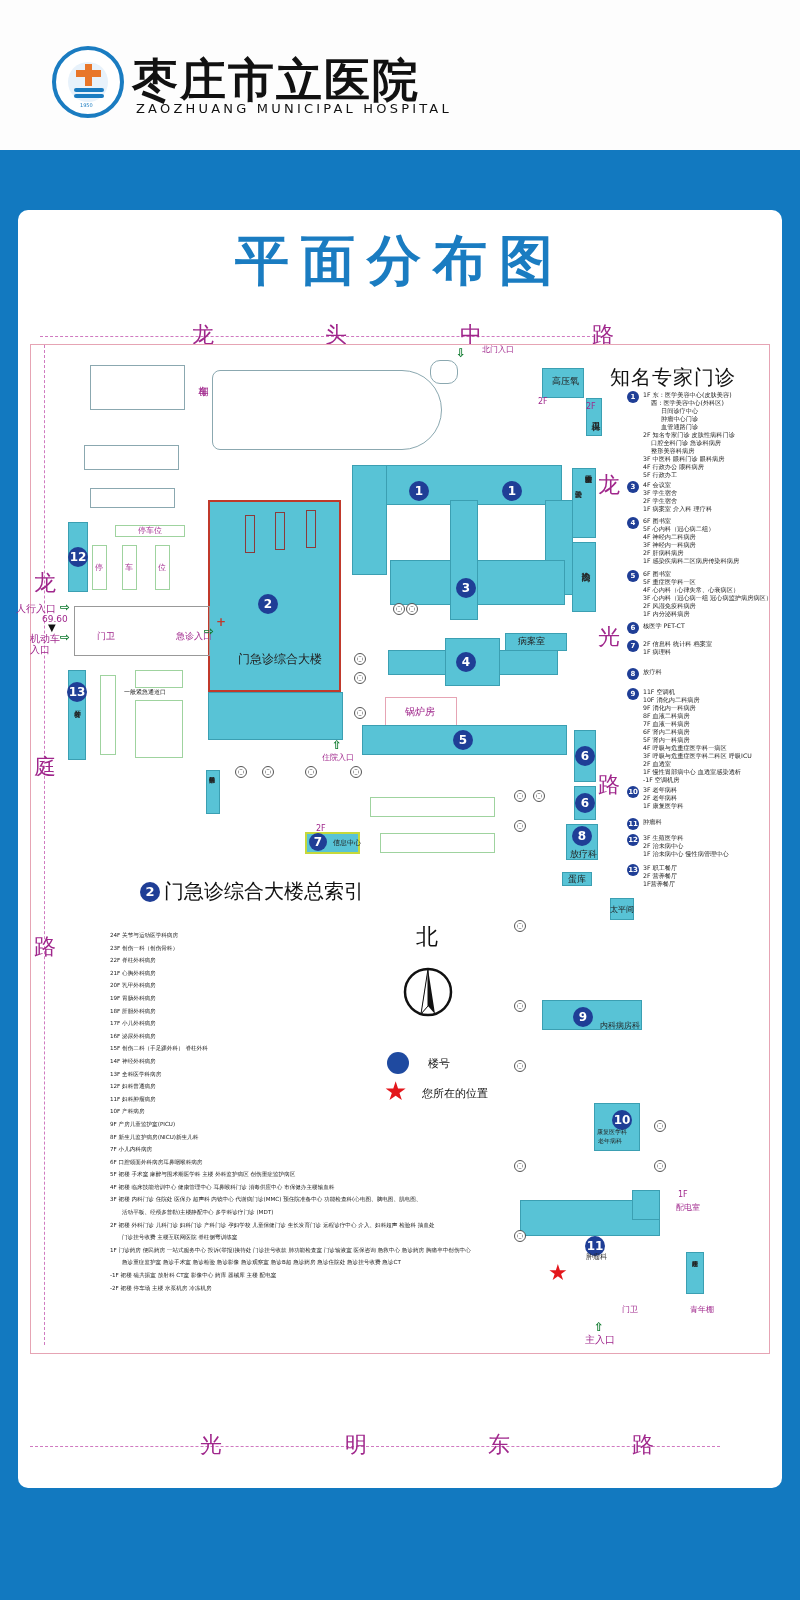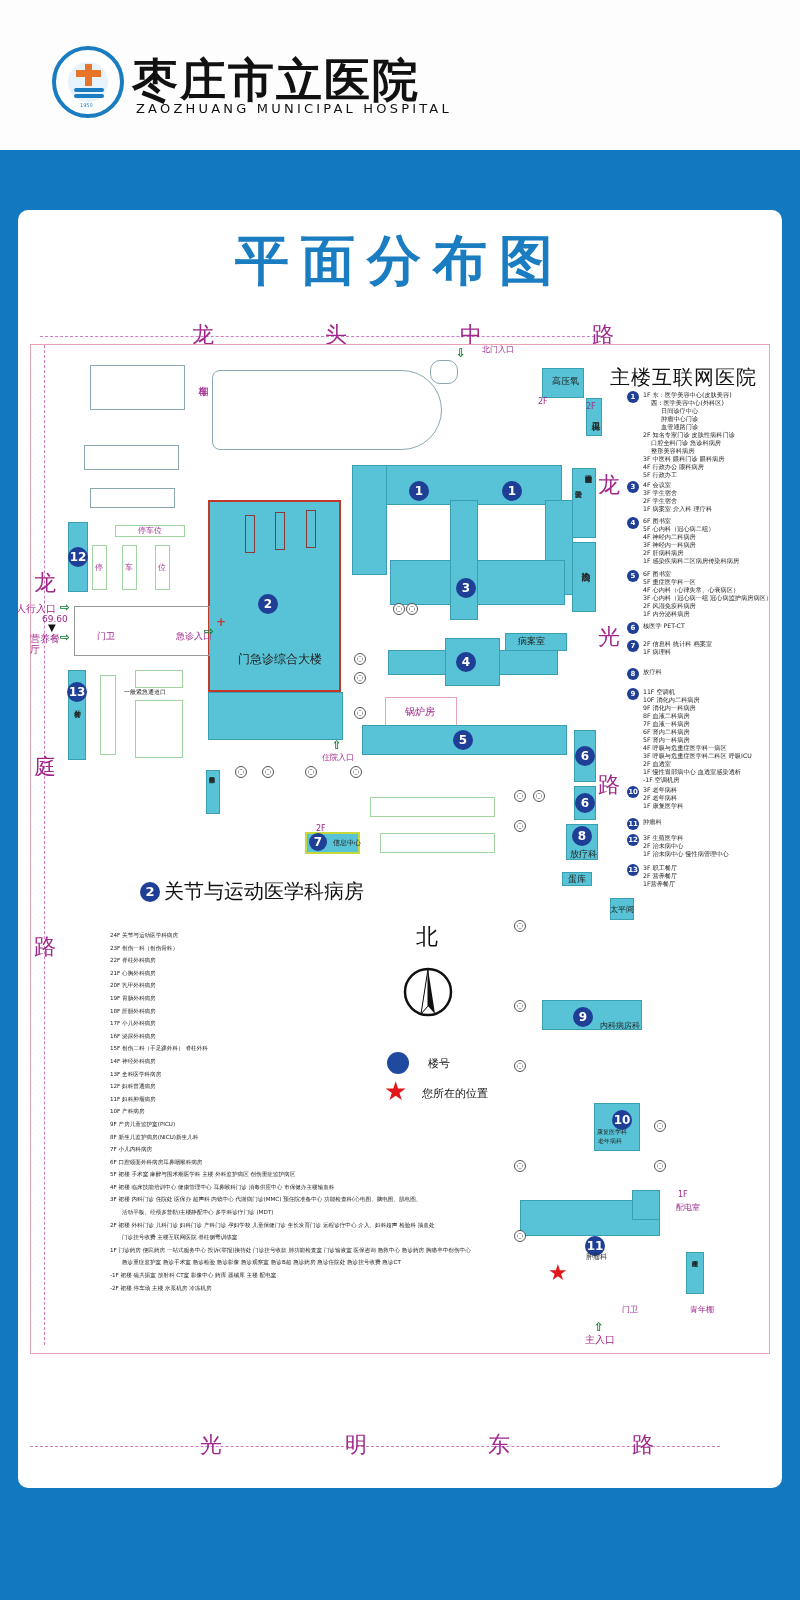--- a/index.html
+++ b/index.html
@@ -161,21 +161,21 @@
 <div class="outline" style="left:306px;top:510px;width:10px;height:38px;border-color:#8b3a3a;"></div>
 <div class="bnum" style="left:258px;top:594px;">2</div>
 <div class="blabel" style="left:238px;top:651px;font-size:12px;">门急诊综合大楼</div>
 <div style="position:absolute;left:216px;top:615px;color:#c0392b;font-size:12px;font-weight:bold;">+</div>
 
 <div class="entrance" style="left:60px;top:600px;">⇨</div>
 <div class="glabel" style="left:16px;top:602px;font-size:10px;">人行入口</div>
 <div class="glabel" style="left:42px;top:614px;font-size:9px;font-weight:normal;">69.60</div>
 <div style="position:absolute;left:48px;top:622px;font-size:10px;color:#111;">▼</div>
 <div class="entrance" style="left:60px;top:630px;">⇨</div>
-<div class="glabel" style="left:30px;top:633px;font-size:10px;width:30px;line-height:11px;">营养餐厅</div>
+<div class="glabel" style="left:30px;top:633px;font-size:10px;width:30px;line-height:11px;">机动车入口</div>
 <div class="glabel" style="left:97px;top:630px;font-size:9px;">门卫</div>
 <div class="glabel" style="left:176px;top:630px;font-size:9px;">急诊入口</div>
 <div class="entrance" style="left:204px;top:624px;">⇨</div>
 
 <div class="outline" style="left:74px;top:606px;width:136px;height:50px;border-color:#999;"></div>
 
 <div class="bldg" style="left:68px;top:522px;width:20px;height:70px;"></div>
 <div class="bnum" style="left:68px;top:547px;">12</div>
 <div class="bldg" style="left:68px;top:670px;width:18px;height:90px;"></div>
 <div class="bnum" style="left:67px;top:682px;">13</div>
@@ -242,21 +242,21 @@
 <div class="tree" style="left:533px;top:790px;"></div>
 <div class="tree" style="left:514px;top:820px;"></div>
 <div class="tree" style="left:514px;top:920px;"></div>
 <div class="tree" style="left:514px;top:1000px;"></div>
 <div class="tree" style="left:514px;top:1060px;"></div>
 <div class="tree" style="left:514px;top:1160px;"></div>
 <div class="tree" style="left:514px;top:1230px;"></div>
 <div class="tree" style="left:654px;top:1120px;"></div>
 <div class="tree" style="left:654px;top:1160px;"></div>
 
-<div class="index-title">主楼互联网医院</div>
+<div class="index-title">知名专家门诊</div>
 
 <div class="idx" style="top:391px;">
   <div class="n">1</div>
   <div class="lines">
     <div>1F 东：医学美容中心(皮肤美容)</div>
     <div style="padding-left:8px">西：医学美容中心(外科区)</div>
     <div style="padding-left:18px">日间诊疗中心</div>
     <div style="padding-left:18px">肿瘤中心门诊</div>
     <div style="padding-left:18px">血管通路门诊</div>
     <div>2F 知名专家门诊 皮肤性病科门诊</div>
@@ -370,21 +370,21 @@
 <div class="idx" style="top:864px;">
   <div class="n">13</div>
   <div class="lines">
     <div>3F 职工餐厅</div>
     <div>2F 营养餐厅</div>
     <div>1F营养餐厅</div>
   </div>
 </div>
 
 <div class="main-index-title">
-  <span class="n">2</span><span>关节与运动医学科病房</span>
+  <span class="n">2</span><span>门急诊综合大楼总索引</span>
 </div>
 
 <div class="floors">
   <div>24F 关节与运动医学科病房</div>
   <div>23F 创伤一科（创伤骨科）</div>
   <div>22F 脊柱外科病房</div>
   <div>21F 心胸外科病房</div>
   <div>20F 乳甲外科病房</div>
   <div>19F 胃肠外科病房</div>
   <div>18F 肝胆外科病房</div>

